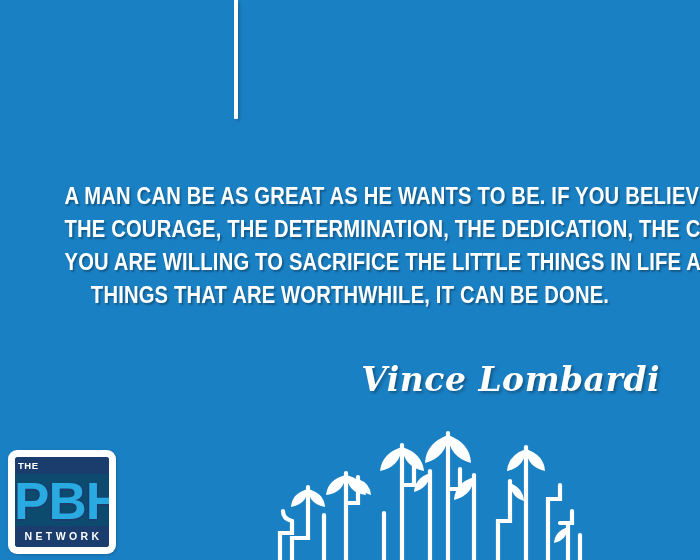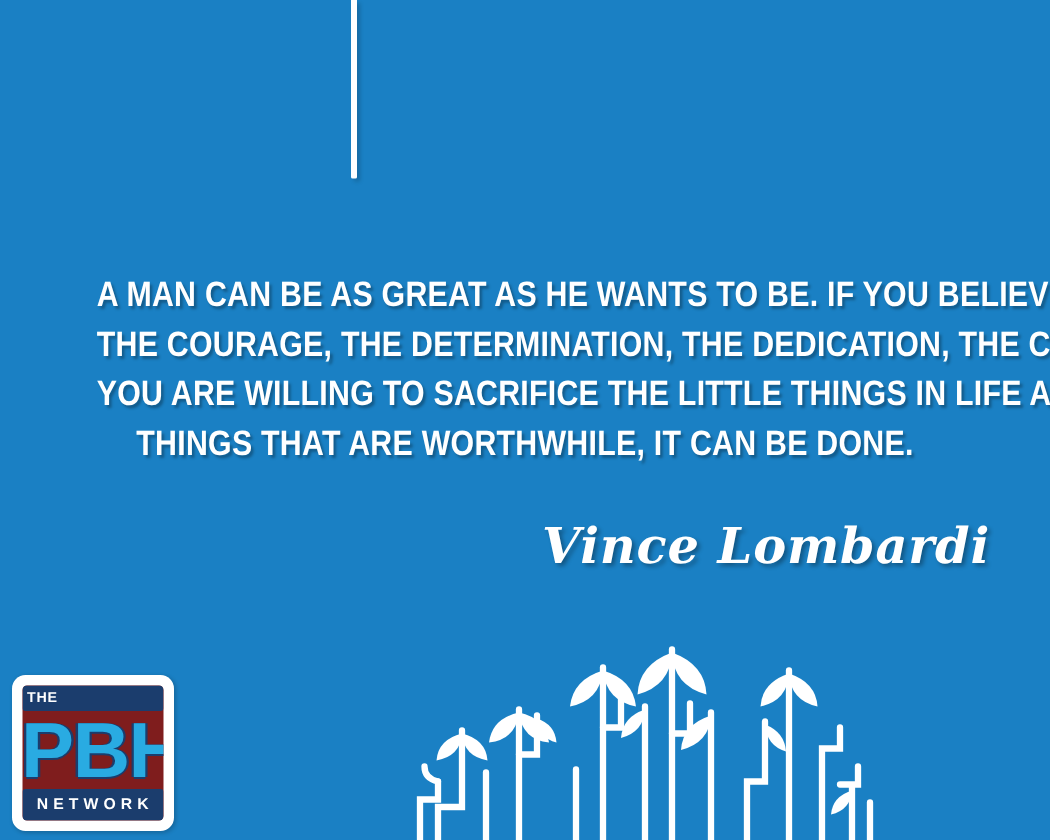--- a/index.html
+++ b/index.html
@@ -48,21 +48,21 @@
     transform: scaleX(0.86);
     transform-origin: center center;
     text-shadow: 2px 2px 2px rgba(0,0,0,0.30);
     text-transform: uppercase;
   }
 
   
   #signature {
     position: absolute;
     left: 300px;
-    top: 344px;
+    top: 360px;
     width: 360px;
     text-align: right;
     color: #ffffff;
     font-family: "DejaVu Serif", "Liberation Serif", serif;
     font-style: italic;
     font-weight: 700;
     font-size: 33px;
     letter-spacing: 0.5px;
     text-shadow: 2px 2px 3px rgba(0,0,0,0.32);
   }
@@ -80,21 +80,21 @@
     padding: 5px;
     box-sizing: border-box;
   }
   #logo-inner {
     position: relative;
     width: 100%;
     height: 100%;
     border: 2px solid #ffffff;
     border-radius: 5px;
     box-sizing: border-box;
-    background: #7f1d1d;
+    background: #0c4a6e;
     overflow: hidden;
   }
   .logo-bar {
     position: absolute;
     left: 0;
     width: 100%;
     background: #1b3d6d;
     box-sizing: border-box;
     display: flex;
     align-items: center;

